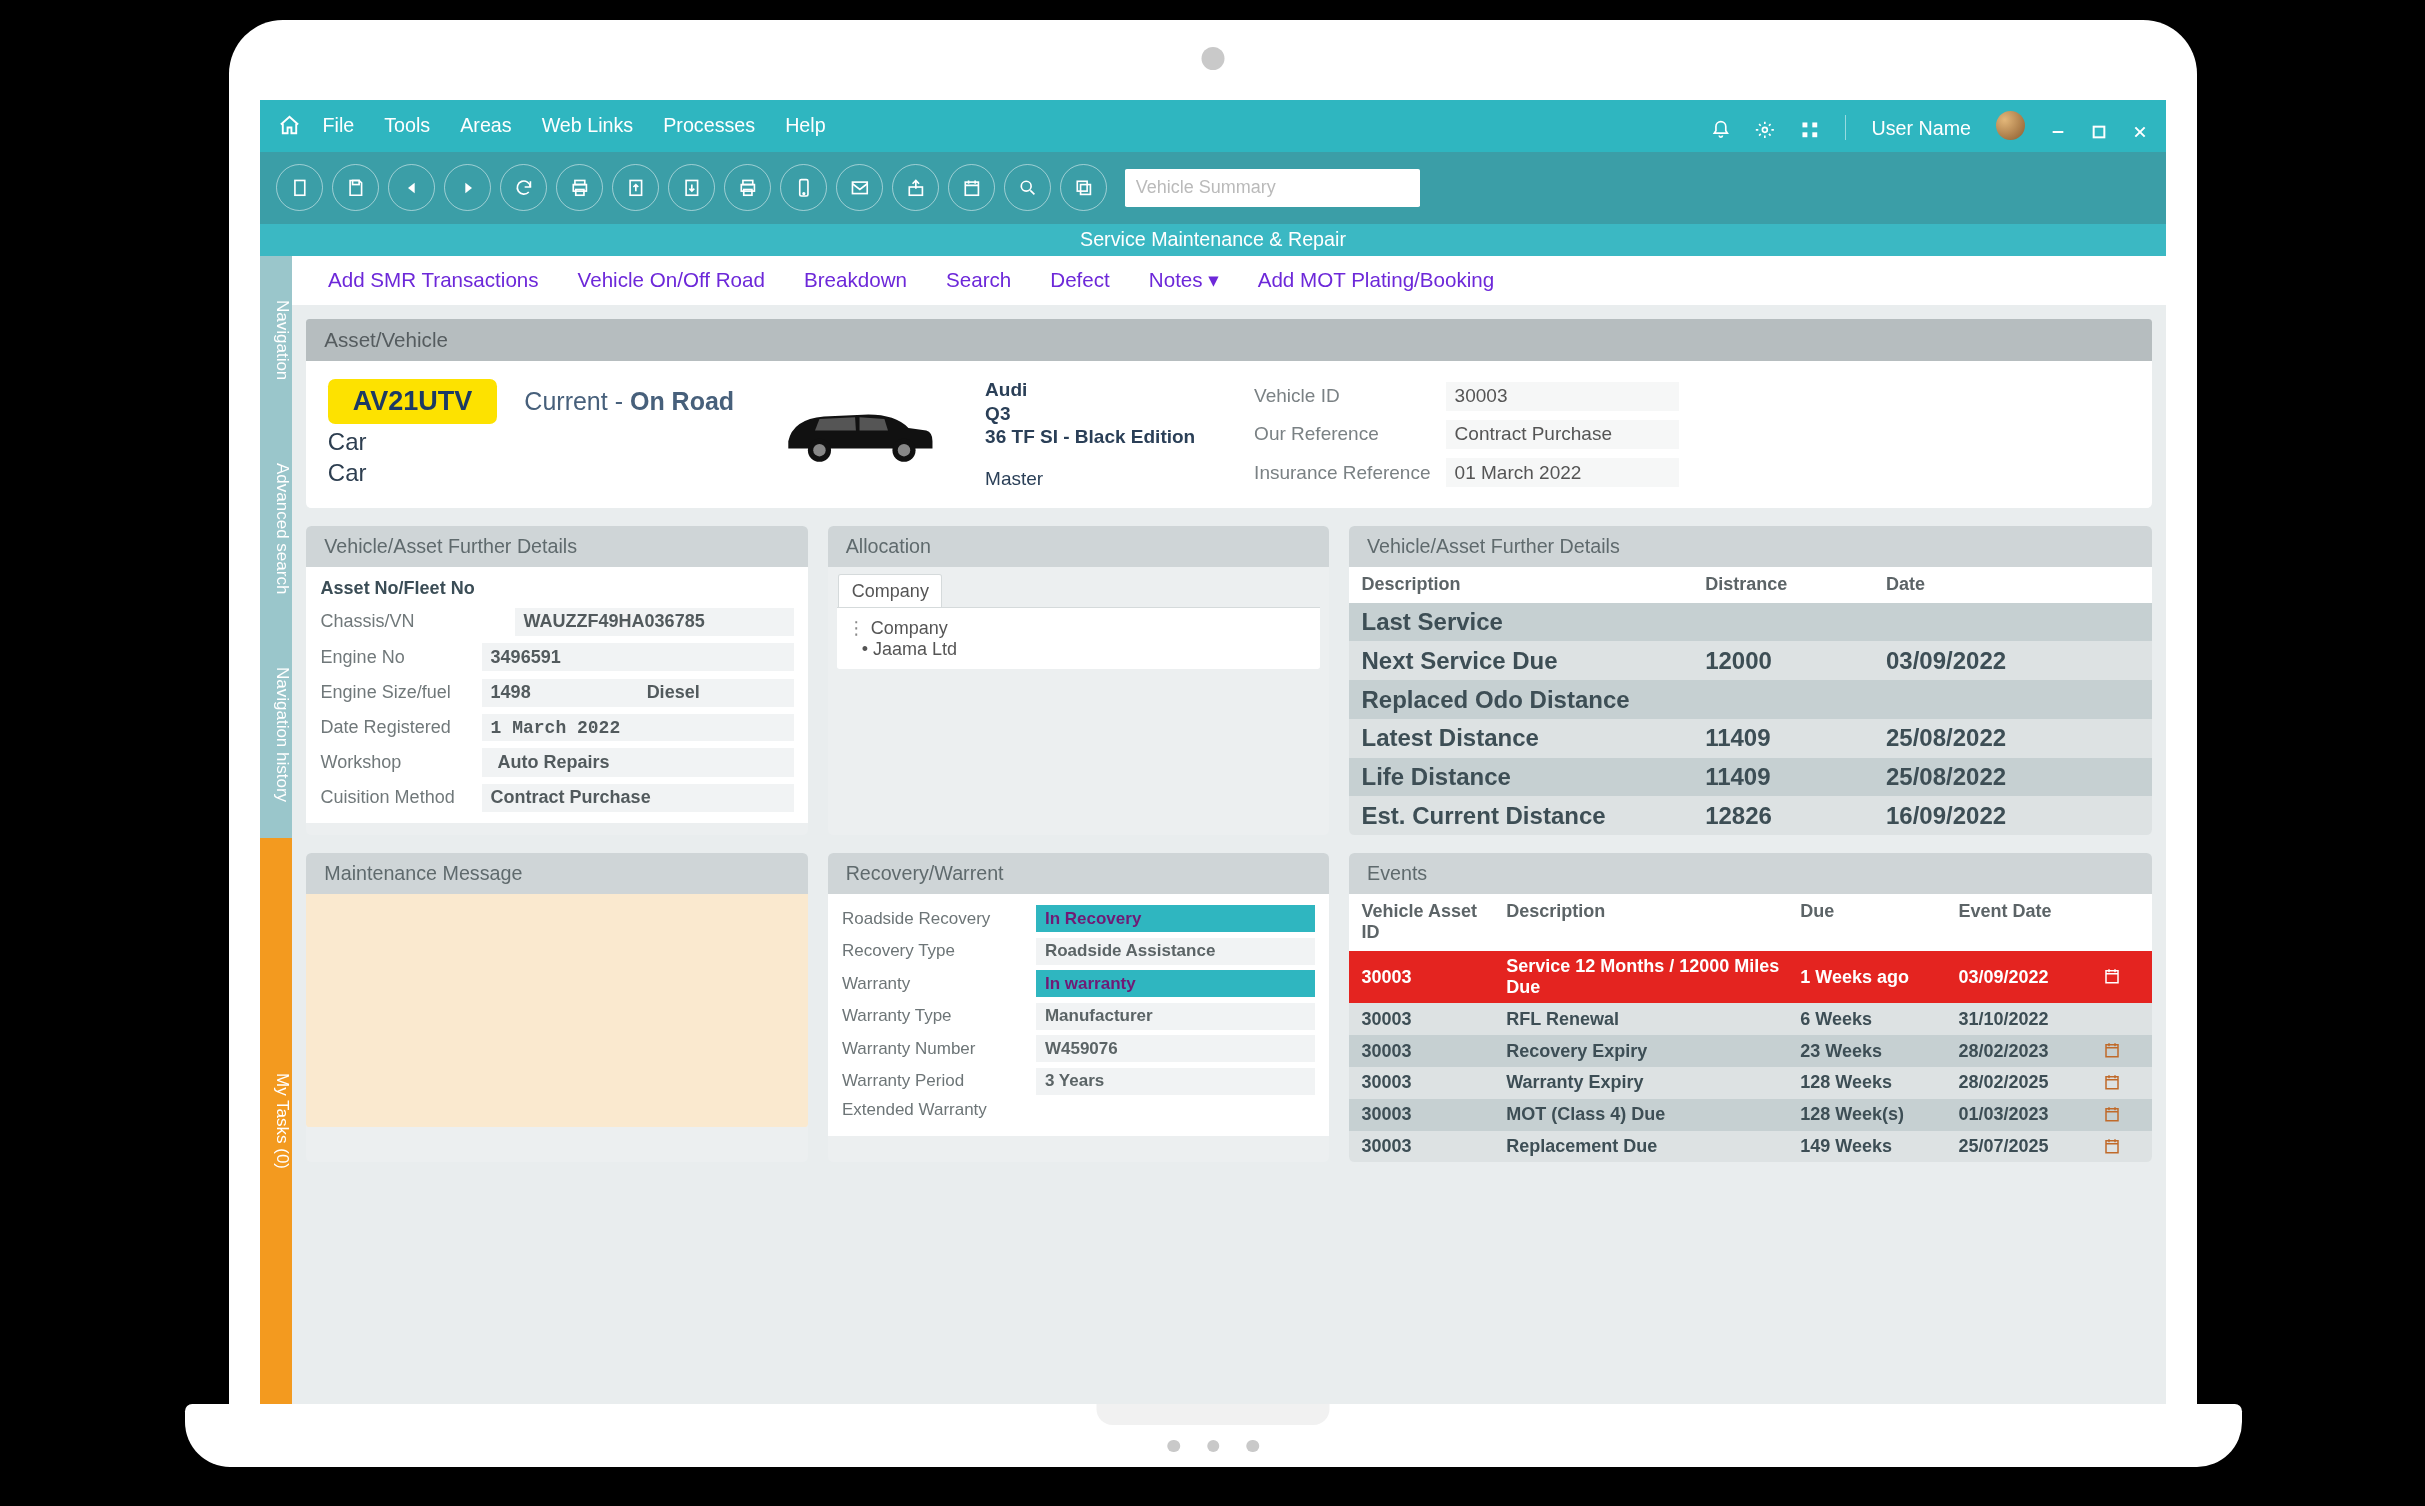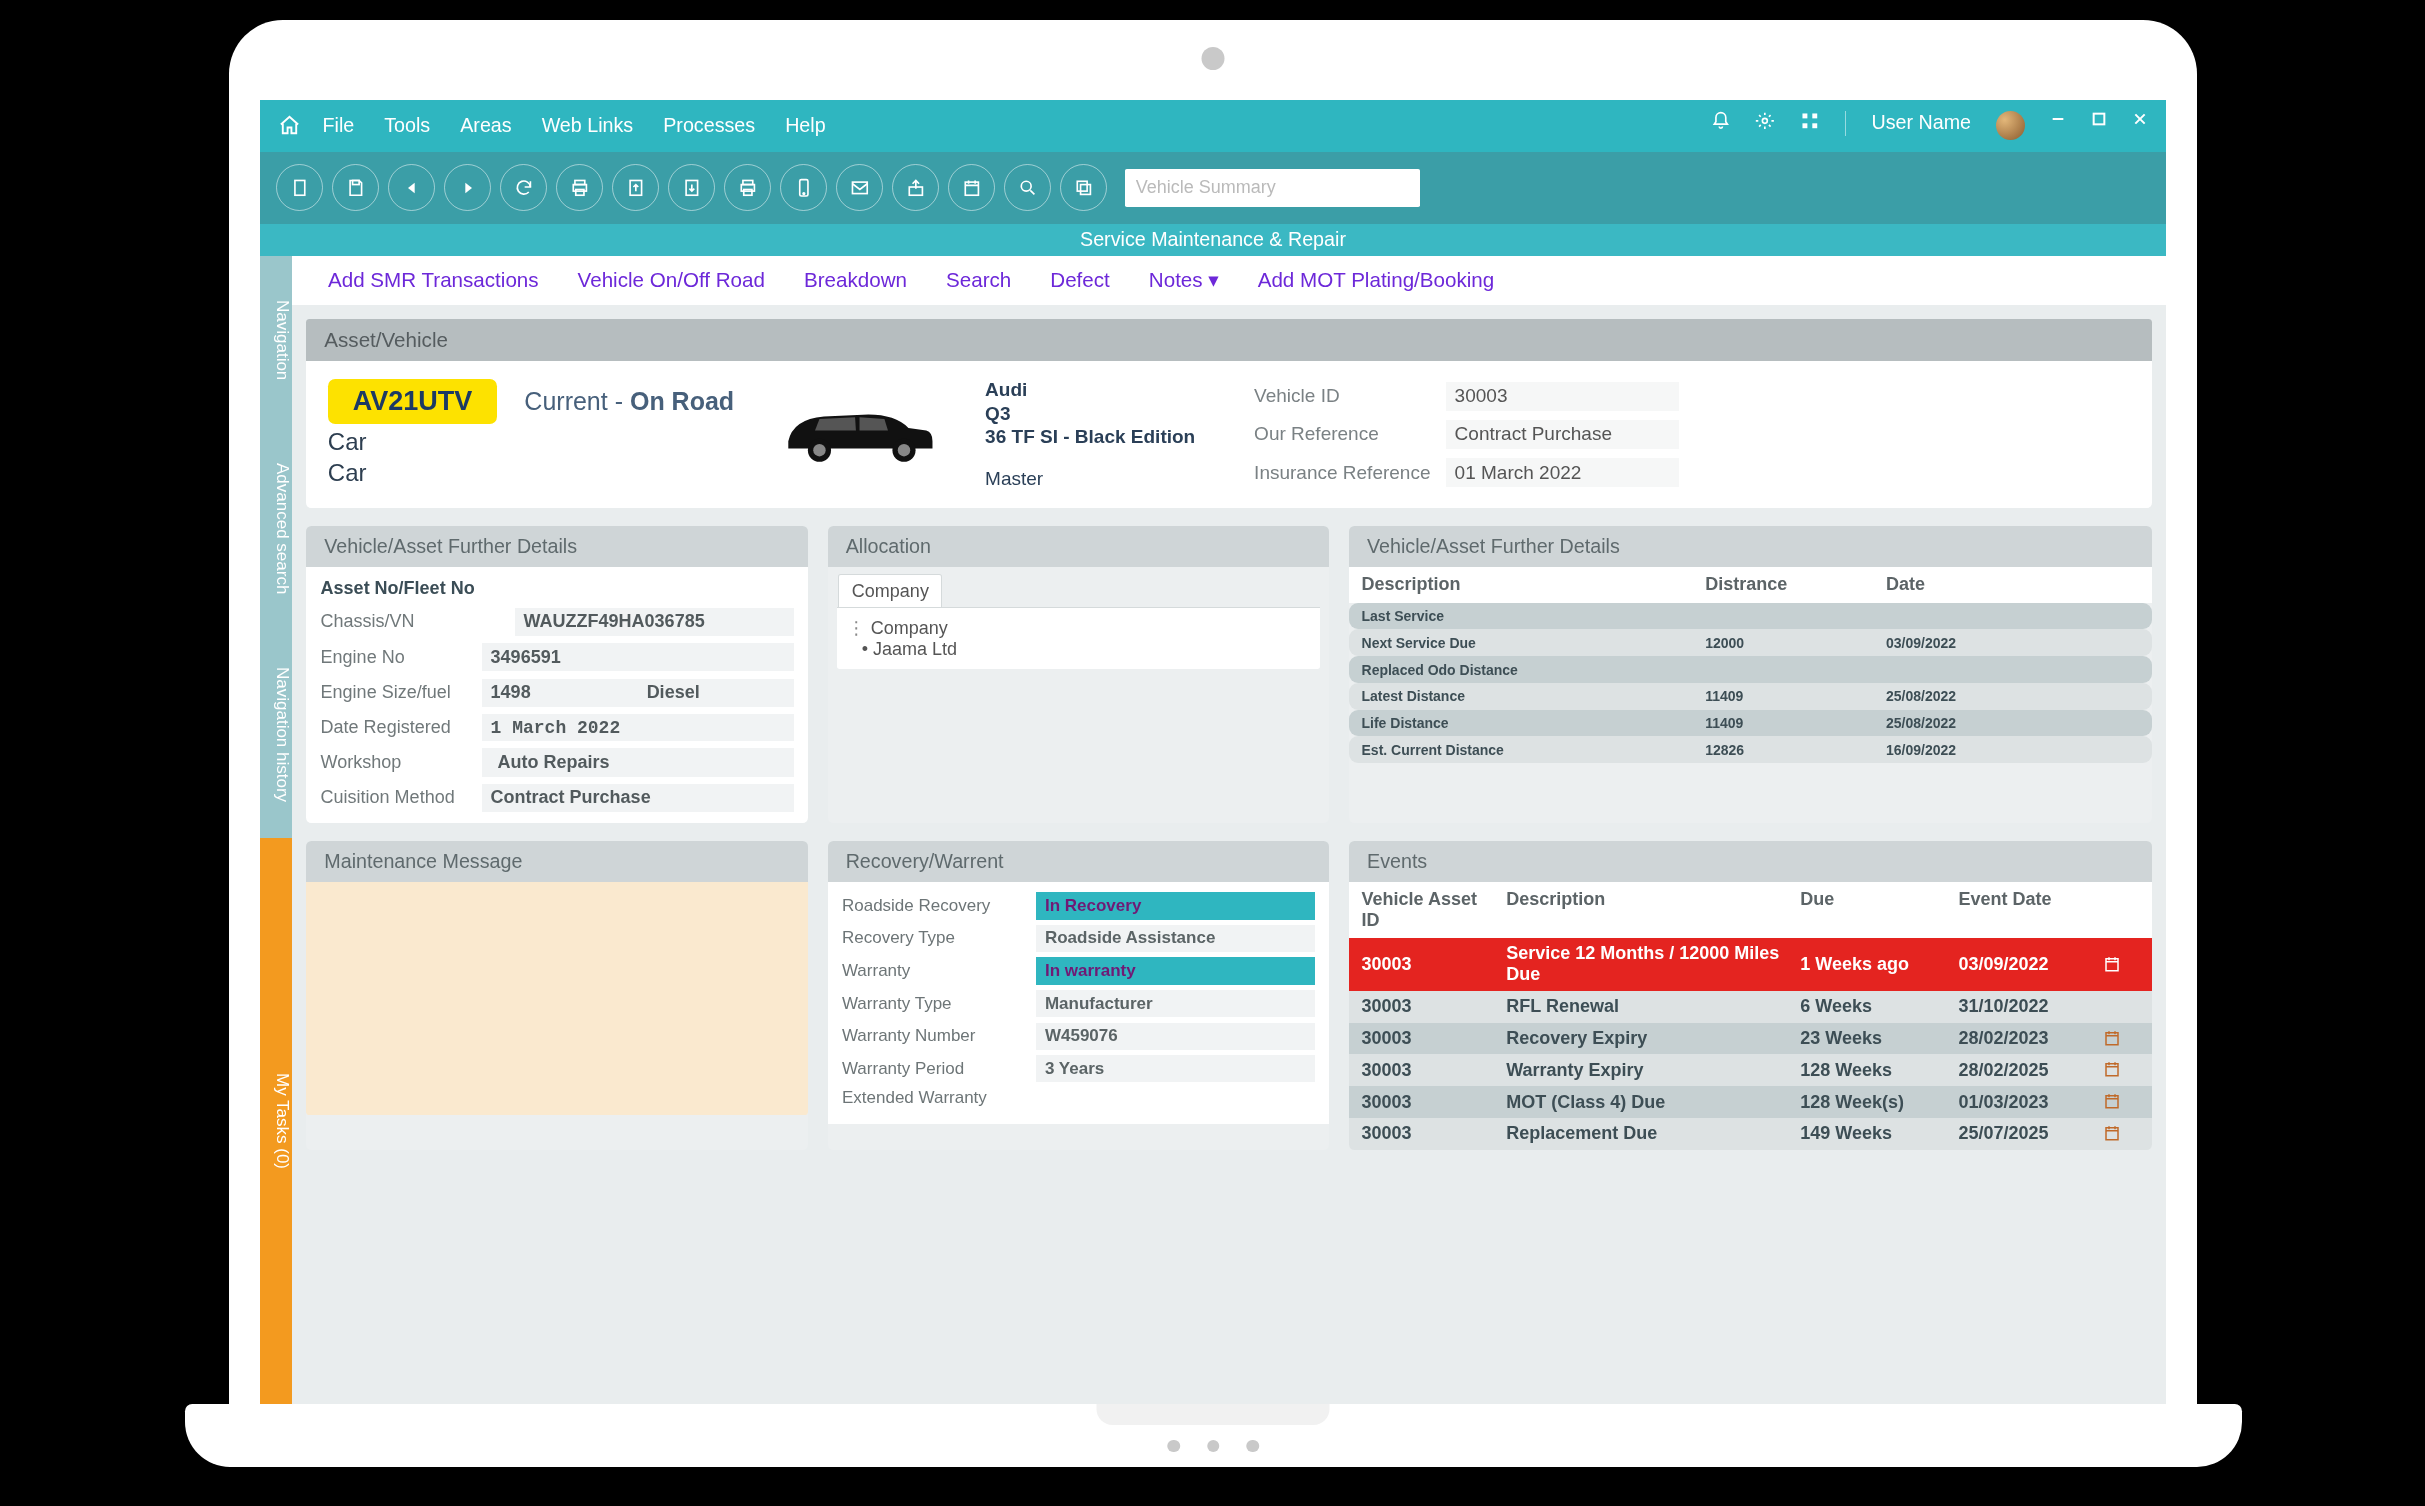--- a/index.html
+++ b/index.html
@@ -49,21 +49,21 @@
     color:#fff;
     height:52px;
     display:flex;
     align-items:center;
     padding:0 18px;
   }
   .menubar .home-icon{margin-right:21.5px;display:flex;}
   .menubar .menu-items{display:flex;gap:30px;}
   .menubar .menu-item{cursor:pointer;}
   .menubar .spacer{flex:1;}
-  .menubar .right{display:flex;align-items:flex-start;gap:25px;}
+  .menubar .right{display:flex;align-items:flex-end;gap:25px;}
   .menubar .sep{width:1.8px;height:25px;background:rgba(255,255,255,.5);}
   .avatar{width:29px;height:29px;border-radius:50%;background:radial-gradient(circle at 30% 30%,#e3b77a,#8a5a2c);}
   
   .toolbar{
     background:#3b9ea7;
     height:72px;
     display:flex;
     align-items:center;
     gap:9px;
     padding:0 16px;
@@ -140,21 +140,21 @@
   .card .card-title{background:#cfd5d7;color:#5f6a6d;font-size:19.7px;padding:9px 18px;}
   .card .card-body{background:#fff;padding:10.7px 14.3px;font-size:18px;color:#444;}
   .kv{display:grid;grid-template-columns:161px 1fr 1fr;row-gap:7.2px;align-items:center;}
   .kv .k{color:#70787a;font-size:18px;}
   .kv .v{background:#f1f3f4;padding:3.6px 9px;font-weight:600;color:#525a5d;}
   .kv .v2{padding-left:9px;}
   .alloc-tab{display:inline-block;margin:7.2px 9px 0 10.7px;background:#fff;border:0.9px solid #d5dadb;border-bottom:none;padding:5.4px 12.5px;border-radius:2.7px 2.7px 0 0;font-size:18px;color:#555;}
   .alloc-body{background:#fff;border-top:0.9px solid #d5dadb;margin:0 9px 9px;padding:9px 10.7px;font-size:18px;color:#555;border-radius:0 0 2.7px 2.7px;}
   .tbl-head{display:grid;background:#fff;color:#5c6467;font-weight:700;font-size:18px;padding:7.2px 12.5px;}
   .svc-head{grid-template-columns:1.9fr 1fr 1.4fr;}
-  .svc-row{display:grid;grid-template-columns:1.9fr 1fr 1.4fr;padding:5.4px 12.5px;font-size:14px;color:#3d4e55;font-weight:700;border-radius:9px;}
+  .svc-row{display:grid;grid-template-columns:1.9fr 1fr 1.4fr;padding:5.4px 12.5px;font-size:24px;color:#3d4e55;font-weight:700;}
   .svc-row.odd{background:#dde2e3;}
   .svc-row.even{background:#c6d0d2;}
   .rec-row{display:grid;grid-template-columns:179px 1fr;align-items:center;gap:15px;margin-bottom:5.4px;font-size:17px;color:#6d7577;}
   .rec-row .pill{padding:3.6px 9px;color:#701a75;font-weight:600;background:#2fb6c0;}
   .rec-row .txt{padding:3.6px 9px;background:#f1f3f4;font-weight:600;color:#5b6466;}
   .events-head{grid-template-columns:1fr 2.1fr 1.1fr 1fr 36px;gap:9px;}
   .ev-row{display:grid;grid-template-columns:1fr 2.1fr 1.1fr 1fr 36px;gap:9px;padding:5.4px 12.5px;font-size:18px;font-weight:700;align-items:center;}
   .ev-row.red{background:#e42420;color:#fff;}
   .ev-row.a{background:#dde2e3;color:#3d4e55;}
   .ev-row.b{background:#c6d0d2;color:#3d4e55;}

